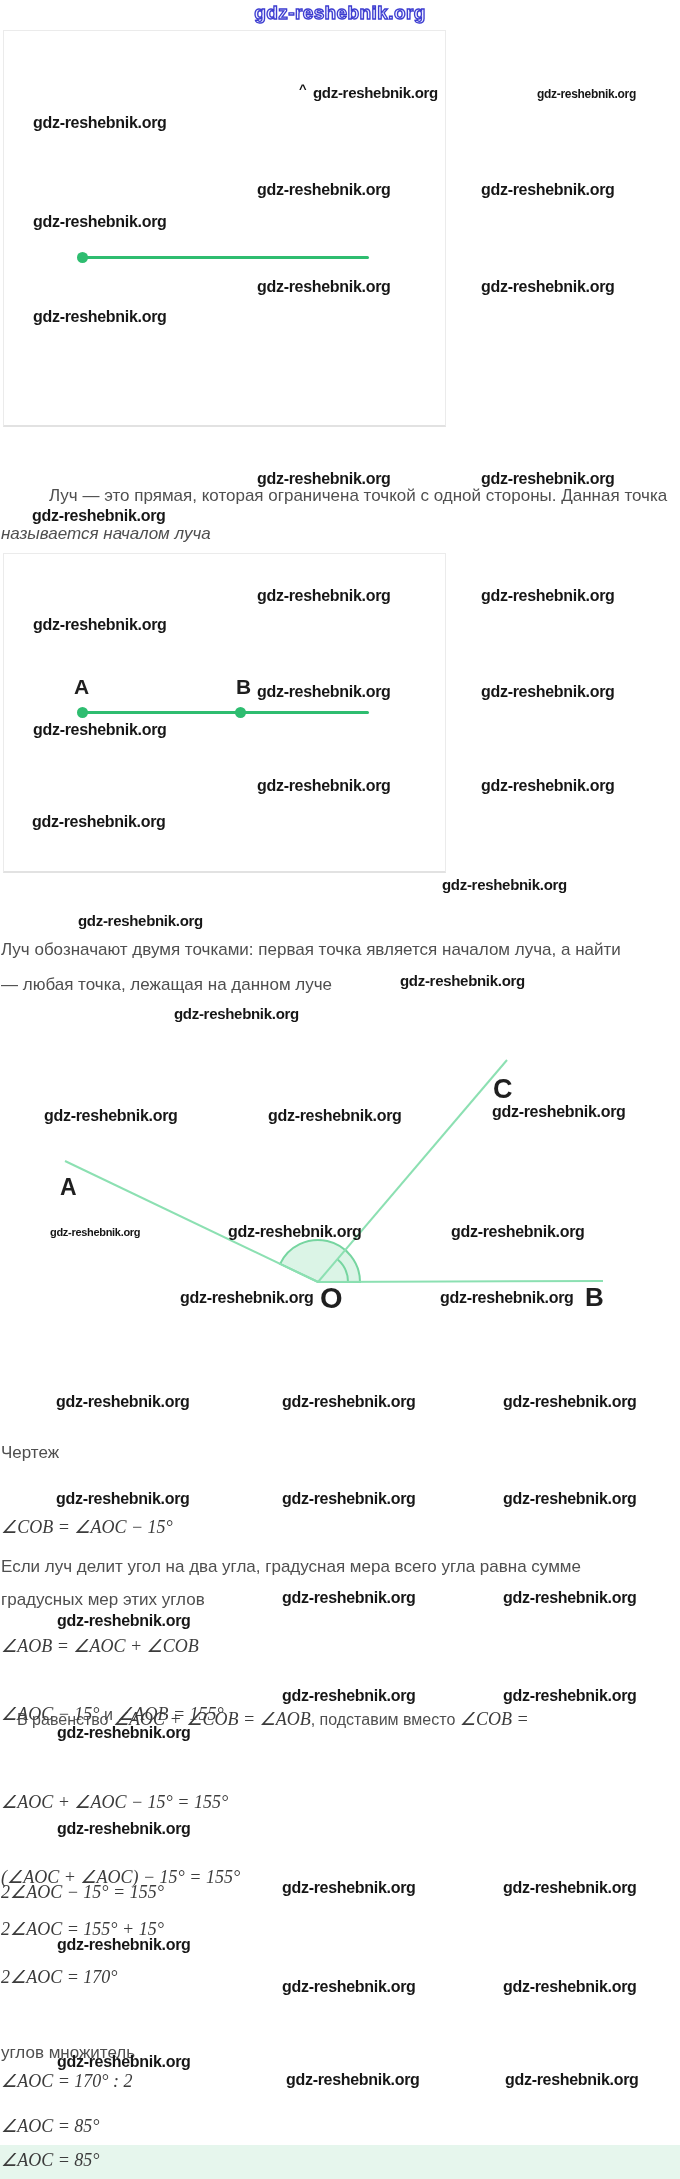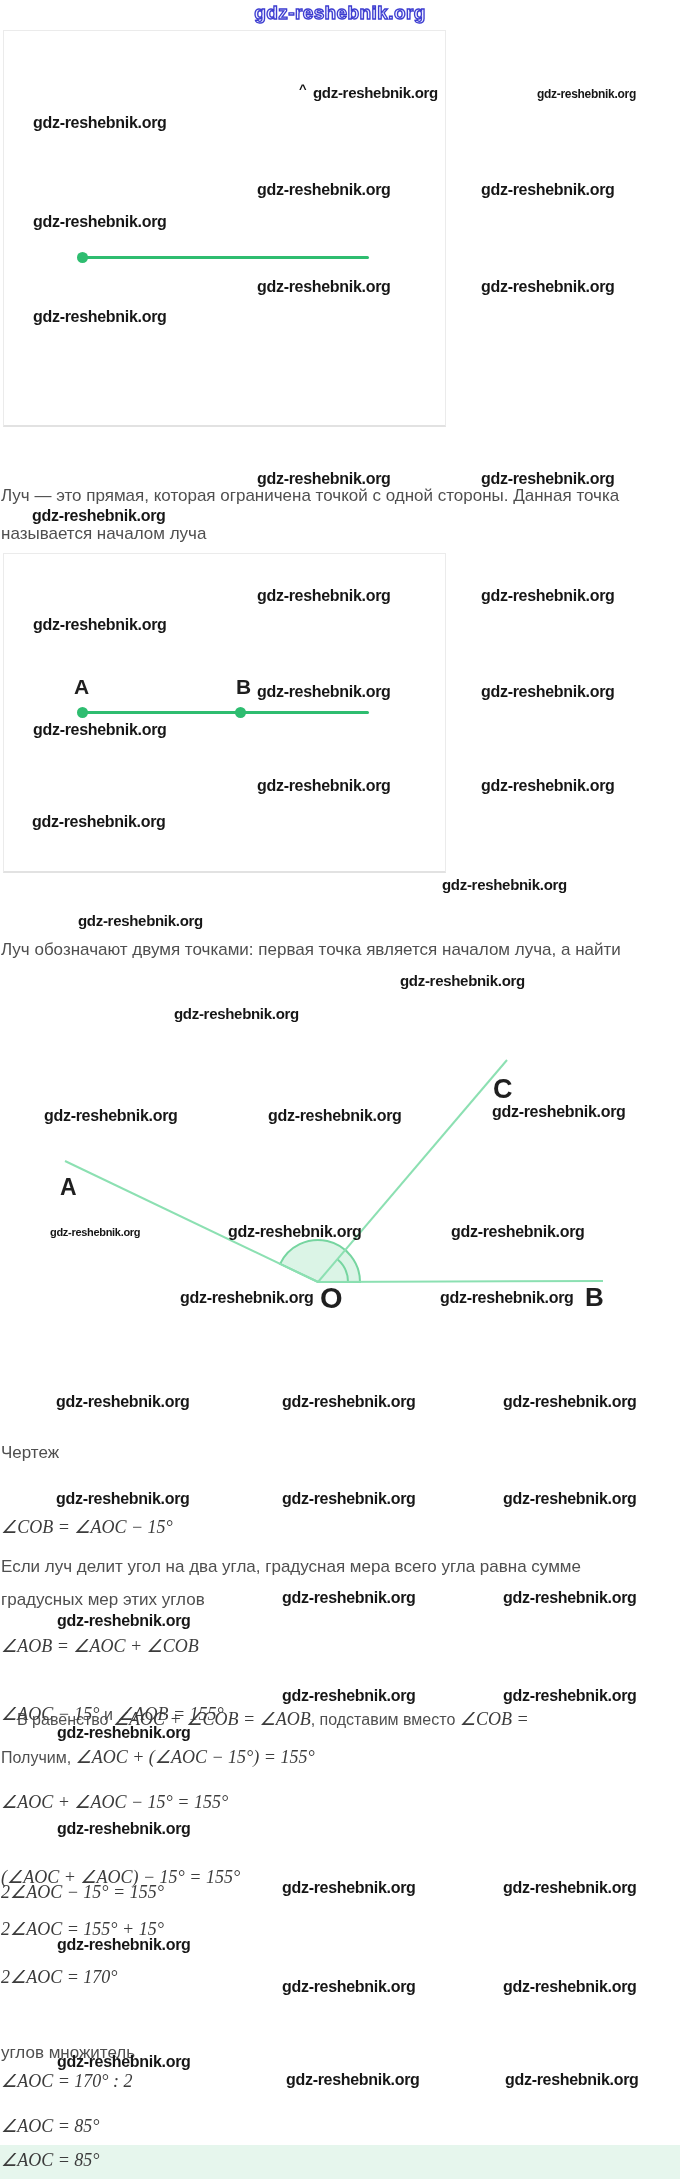--- a/index.html
+++ b/index.html
@@ -32,31 +32,32 @@
 
 <div id="page">
 
   <div class="wm-blue">gdz-reshebnik.org</div>
 
   <div class="card" style="top:30px;height:397px;"></div>
   <span class="caret" style="left:299px;top:82px;">^</span>
   <div class="ray" style="left:80px;top:256px;width:289px;"></div>
   <div class="dot" style="left:77px;top:252px;"></div>
 
-  <div class="para" style="top:486px;">Луч — это прямая, которая ограничена точкой с одной стороны. Данная точка</div>
-  <div class="para" style="top:524px;">называется началом луча</div>
+  <div class="para" style="top:486px;padding-left:48px;">Луч — это прямая, которая ограничена точкой с одной стороны. Данная точка</div>
+  <div class="para" style="top:524px;font-style:italic;">называется началом луча</div>
 
   <div class="card" style="top:553px;height:320px;"></div>
   <span class="ptlabel" style="left:74px;top:676px;font-size:21px;">A</span>
   <span class="ptlabel" style="left:236px;top:676px;font-size:21px;">B</span>
   <div class="ray" style="left:80px;top:711px;width:289px;"></div>
   <div class="dot" style="left:77px;top:707px;"></div>
   <div class="dot" style="left:235px;top:707px;"></div>
 
   <div class="para" style="top:940px;">Луч обозначают двумя точками: первая точка является началом луча, а найти</div>
+  <div class="para" style="top:975px;">— любая точка, лежащая на данном луче</div>
 
   <svg class="figsvg" style="top:1040px;" width="680" height="300" viewBox="0 0 680 300">
     <path d="M318,242 L360,242 A42,42 0 0 0 280.1,223.9 Z" fill="#dbf4e6" stroke="#76d5a0" stroke-width="2"></path>
     <path d="M348,242 A30,30 0 0 0 337.4,219.2" fill="none" stroke="#76d5a0" stroke-width="2"></path>
     <line x1="318" y1="242" x2="65" y2="121" stroke="#8ce0b2" stroke-width="2"></line>
     <line x1="318" y1="242" x2="603" y2="241" stroke="#8ce0b2" stroke-width="2"></line>
     <line x1="318" y1="242" x2="507" y2="20" stroke="#8ce0b2" stroke-width="2"></line>
   </svg>
   <span class="ptlabel" style="left:60px;top:1176px;font-size:23px;">A</span>
   <span class="ptlabel" style="left:585px;top:1284px;font-size:26px;">B</span>
@@ -66,21 +67,20 @@
   <div class="para" style="top:1443px;">Чертеж</div>
 
   <div class="mathline" style="top:1518px;">∠COB = ∠AOC − 15°</div>
 
   <div class="para" style="top:1557px;">Если луч делит угол на два угла, градусная мера всего угла равна сумме</div>
   <div class="para" style="top:1590px;">градусных мер этих углов</div>
 
   <div class="mathline" style="top:1637px;">∠AOB = ∠AOC + ∠COB</div>
   <div class="mixline" style="top:1710px;padding-left:16px;"><span class="tseg">В равенство </span><span class="mseg">∠AOC + ∠COB = ∠AOB</span><span class="tseg">, подставим вместо </span><span class="mseg">∠COB =</span></div>
   <div class="mixline" style="top:1705px;"><span class="mseg">∠AOC − 15°</span><span class="tseg"> и </span><span class="mseg">∠AOB = 155°</span></div>
-  <div class="mixline" style="top:1748px;"><span class="tseg">Получим, </span><span class="mseg">∠AOC + (∠AOC − 15°) = 155°</span></div>
 
   <div class="mathline" style="top:1793px;">∠AOC + ∠AOC − 15° = 155°</div>
   <div class="mathline" style="top:1868px;">(∠AOC + ∠AOC) − 15° = 155°</div>
   <div class="mathline" style="top:1883px;">2∠AOC − 15° = 155°</div>
   <div class="mathline" style="top:1920px;">2∠AOC = 155° + 15°</div>
   <div class="mathline" style="top:1968px;">2∠AOC = 170°</div>
 
   <div class="para" style="top:2043px;">углов множитель</div>
 
   <div class="mathline" style="top:2072px;">∠AOC = 170° : 2</div>

